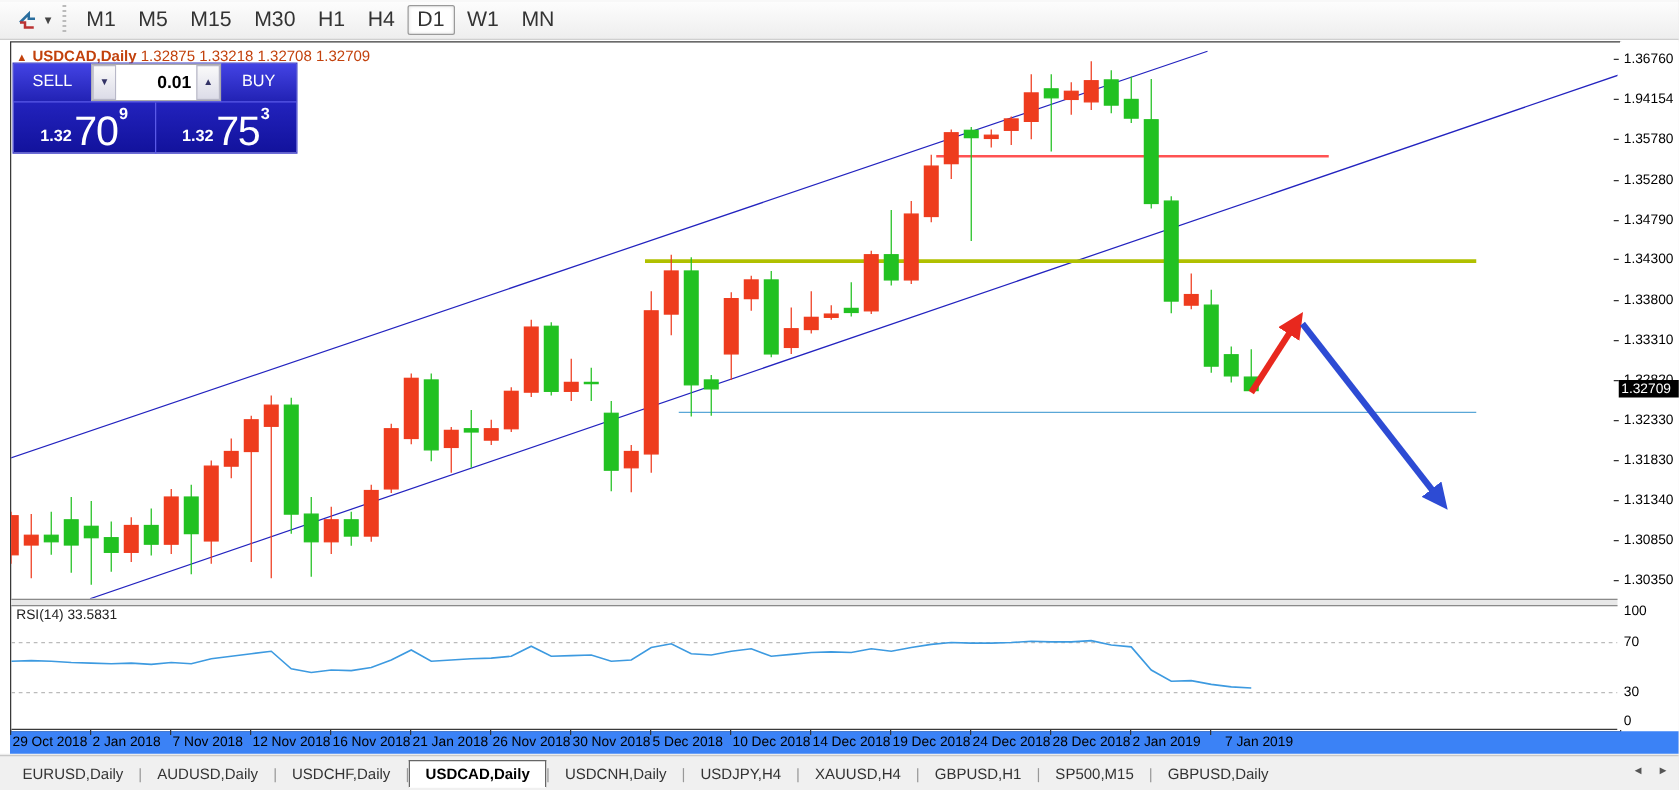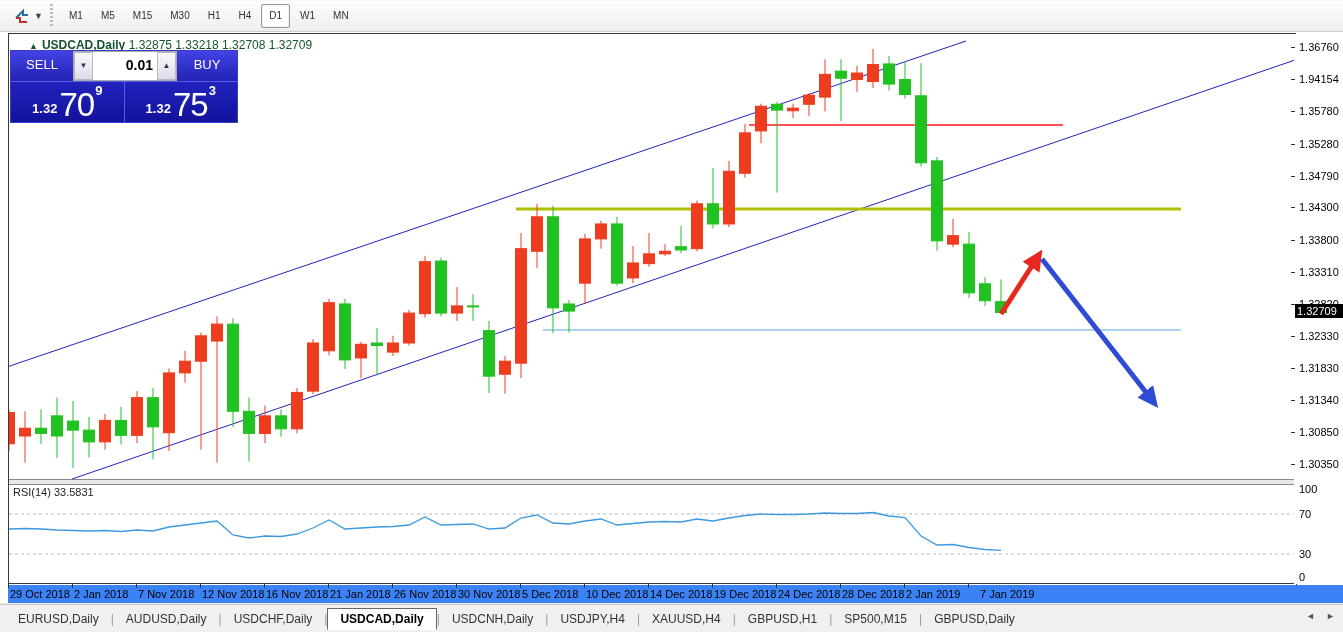--- a/index.html
+++ b/index.html
@@ -7,32 +7,32 @@
   .app{position:relative;width:1343px;height:632px;background:#ececec;overflow:hidden;}
 
   
   .toolbar{position:absolute;left:0;top:0;width:1343px;height:30px;
     background:linear-gradient(#fdfdfd,#eeeeee);border-top:1px solid #f8f8f8;border-bottom:1px solid #cfcfcf;}
   .tb-icon{position:absolute;left:10px;top:4px;width:24px;height:22px;display:flex;align-items:center;justify-content:center;}
   .tb-caret{position:absolute;left:34px;top:10px;font-size:9px;color:#444;}
   .tb-grip{position:absolute;left:50px;top:3px;width:4px;height:24px;
     background:repeating-linear-gradient(#bbb 0 2px,transparent 2px 4px);width:3px;}
   .tf-row{position:absolute;left:60px;top:3px;height:24px;display:flex;align-items:center;}
-  .tf-btn{height:22px;line-height:22px;padding:0 7px;margin:0 1px;font-size:10px;color:#333;
+  .tf-btn{height:22px;line-height:22px;padding:0 7px;margin:0 1px;font-size:17px;color:#333;
     border:1px solid transparent;border-radius:2px;cursor:default;}
   .tf-btn.active{background:#fff;border:1px solid #9a9a9a;box-shadow:inset 0 0 3px #ddd;}
 
   
   .chart-win{position:absolute;left:0;top:32px;width:1343px;height:571px;background:#fff;}
   .plot-frame{position:absolute;left:8px;top:1px;width:1287px;height:551px;border:1px solid #3a3a3a;background:#fff;}
   .main-svg{position:absolute;left:0;top:0;}
   .pane-split{position:absolute;left:0;top:445px;width:1285px;height:4px;background:#e8e8e8;
     border-top:1px solid #8a8a8a;border-bottom:1px solid #8a8a8a;}
   .rsi-svg{position:absolute;left:0;top:450px;}
-  .chart-title{position:absolute;left:20px;top:4px;font-size:12px;color:#14532d;white-space:nowrap;}
+  .chart-title{position:absolute;left:4px;top:4px;font-size:12px;color:#c2410c;white-space:nowrap;}
   .chart-title .tri{font-size:9px;margin-right:4px;}
   .chart-title .sym{font-weight:bold;}
   .rsi-label{position:absolute;left:4px;top:452px;font-size:11px;color:#222;}
 
   
   .price-axis{position:absolute;left:1296px;top:1px;width:47px;height:551px;background:#fff;font-size:11px;color:#000;}
   .pa-label{position:absolute;left:3px;white-space:nowrap;}
   .pa-tick{position:absolute;left:-5px;width:4px;height:1px;background:#333;}
   .cur-price{position:absolute;left:-1px;width:48px;height:14px;background:#000;color:#fff;
     font-size:11px;line-height:14px;text-align:left;padding-left:2px;}

